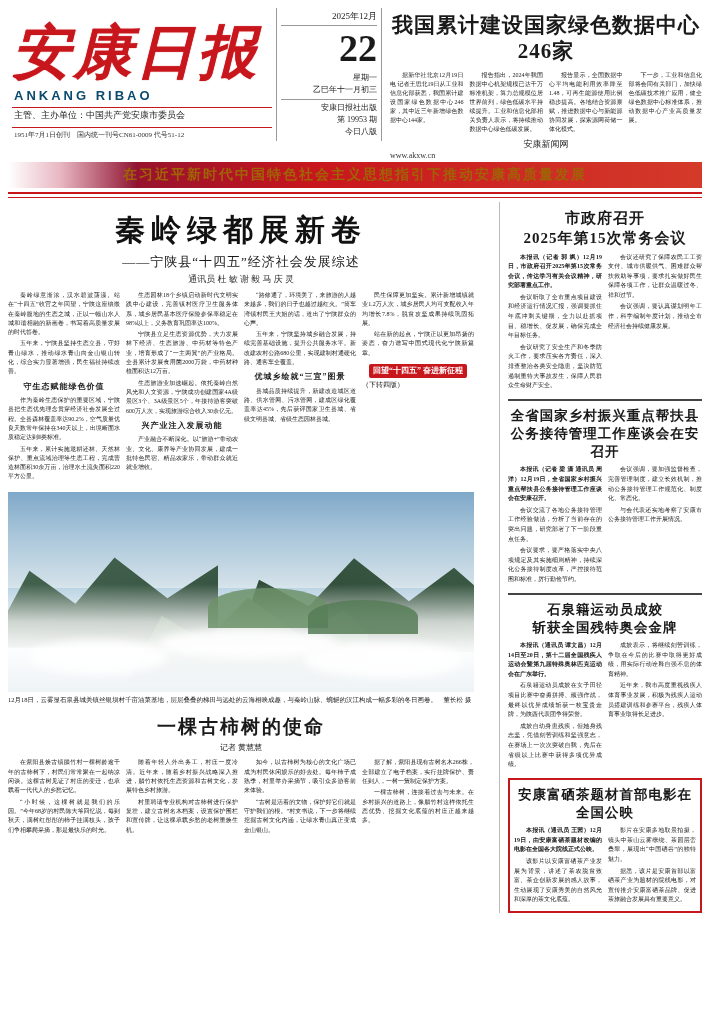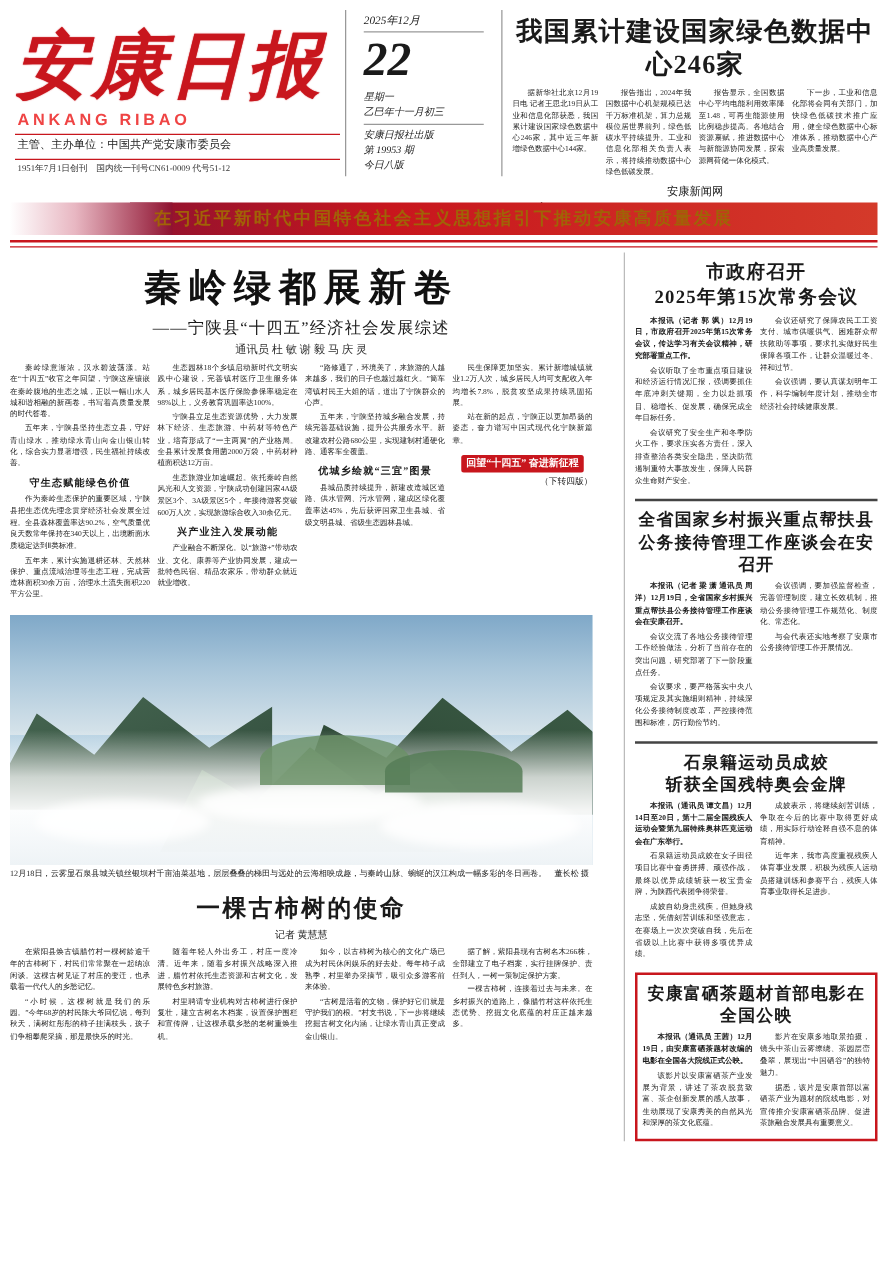--- a/index.html
+++ b/index.html
@@ -19,30 +19,30 @@
   .logo-title{
     font-family:"Liberation Serif", serif;
     font-size:58px;font-weight:700;color:#c8161d;
     letter-spacing:4px;line-height:1.05;
     margin-top:6px;margin-left:4px;
     font-style:italic;
     text-shadow:0 0 1px #c8161d;
   }
   .logo-pinyin{
     margin-top:4px;margin-left:6px;
-    font-size:13px;letter-spacing:3px;color:#ef4444;font-weight:700;
+    font-size:13px;letter-spacing:3px;color:#0c4a6e;font-weight:700;
     font-family:"Liberation Sans", sans-serif;
   }
   .mh-rule{border-top:1px solid #c8161d;margin:4px 4px 2px 4px;}
   .mh-sub{font-size:9px;color:#222;margin-left:6px;line-height:1.5;font-family:Liberation Mono, monospace;}
   .mh-sub2{font-size:7px;color:#333;margin-left:6px;line-height:1.5;}
 
   .mh-date{
     width:96px;border-left:1px solid #999;border-right:1px solid #999;
-    text-align:left;padding:2px 14px;margin-top:2px;font-style:italic;
+    text-align:right;padding:2px 4px;margin-top:2px;
   }
   .mh-date .d-top{font-size:9px;border-bottom:1px solid #999;padding-bottom:2px;}
   .mh-date .d-big{font-size:38px;font-weight:700;line-height:1.1;padding:2px 0;}
   .mh-date .d-line{font-size:8px;line-height:1.55;}
   .mh-date .d-line.b{border-top:1px solid #999;margin-top:2px;padding-top:2px;}
 
   .mh-right{flex:1;padding-left:8px;}
   .lead-title{
     font-size:21px;font-weight:700;text-align:center;letter-spacing:1px;
     margin:6px 0 6px 0;line-height:1.25;
@@ -86,21 +86,21 @@
   .art-cols{display:flex;gap:6px;font-size:6px;line-height:1.55;text-align:justify;}
   .art-cols .c{flex:1;}
   .art-cols .c p{margin:0 0 2px 0;text-indent:2em;}
   .sec-h{font-weight:700;font-size:8px;text-align:center;margin:4px 0 3px;letter-spacing:1px;}
 
   .badge{
     display:inline-block;background:#c8161d;color:#fff;font-size:8px;
     padding:2px 4px;border-radius:2px;line-height:1.3;text-align:center;
     font-weight:700;
   }
-  .cont-note{font-size:7px;text-align:right;margin-top:2px;}
+  .cont-note{font-size:7px;margin-top:2px;}
 
   
   .photo-wrap{margin-top:8px;}
   .photo{
     width:466px;height:200px;position:relative;overflow:hidden;border:0;
     background:linear-gradient(#9fc3da,#cfe0ea);
   }
   .sky{position:absolute;left:0;right:0;top:0;height:48%;
     background:linear-gradient(#7fa8c8 0%,#a9c6da 45%,#d6e3ea 100%);}
   .mtn{position:absolute;background:#5d7f6a;}

